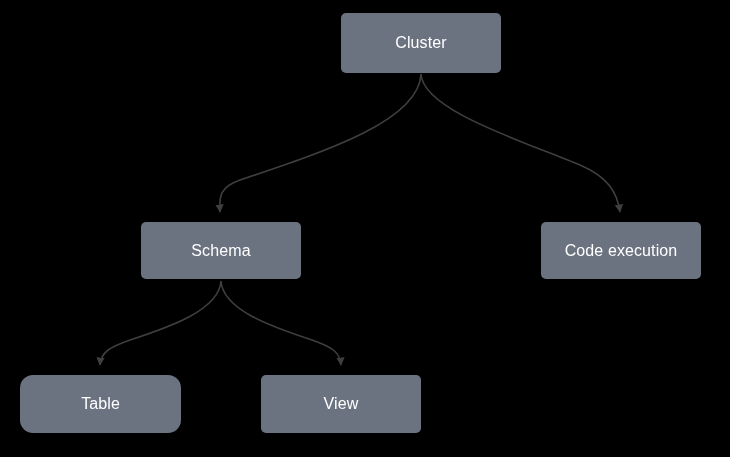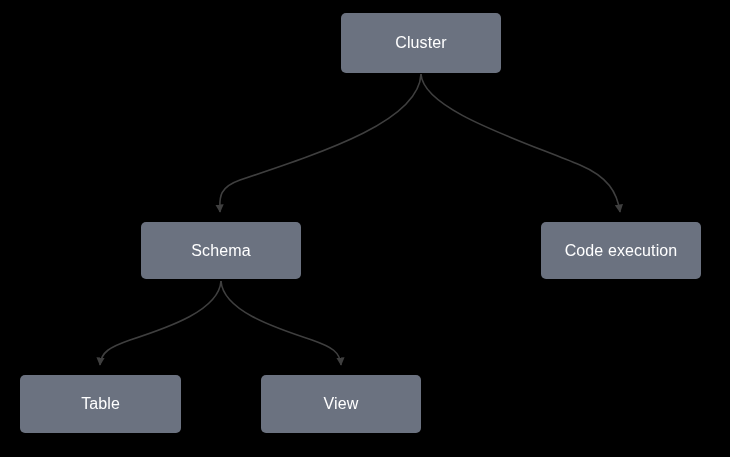--- a/index.html
+++ b/index.html
@@ -74,21 +74,21 @@
   </div>
 
   <div class="node" style="left: 141px; top: 222px; width: 160px; height: 57px; background: rgb(107, 114, 128); color: rgb(255, 255, 255);">
     <span class="node-label">Schema</span>
   </div>
 
   <div class="node" style="left: 541px; top: 222px; width: 160px; height: 57px; background: rgb(107, 114, 128); color: rgb(255, 255, 255);">
     <span class="node-label">Code execution</span>
   </div>
 
-  <div class="node" style="left: 20px; top: 375px; width: 161px; height: 58px; background: rgb(107, 114, 128); color: rgb(255, 255, 255);">
+  <div class="node" style="left: 20px; top: 375px; width: 161px; height: 58px; background: rgb(107, 114, 128); color: rgb(255, 255, 255); border-radius: 13px;">
     <span class="node-label">Table</span>
   </div>
 
   <div class="node" style="left: 261px; top: 375px; width: 160px; height: 58px; background: rgb(107, 114, 128); color: #ffffff;">
     <span class="node-label">View</span>
   </div>
 
 </div>
 
 </body></html>

